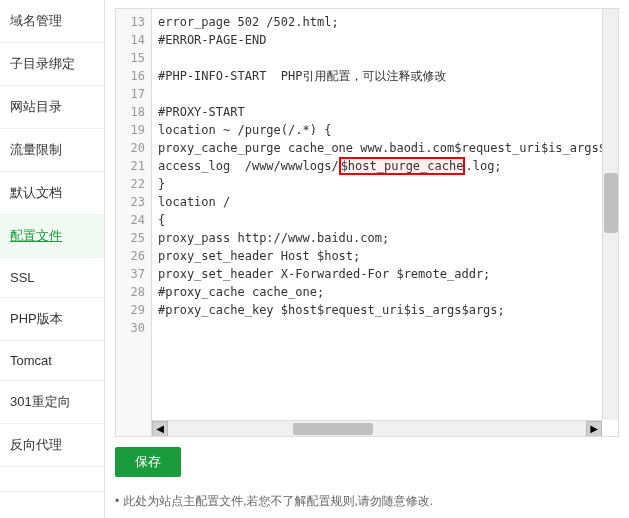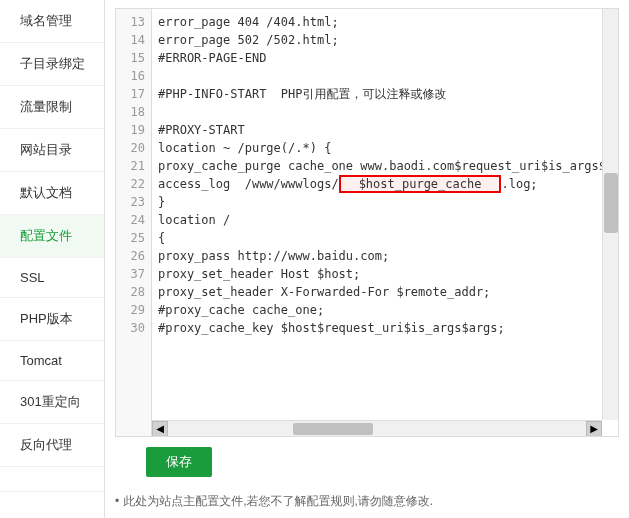--- a/index.html
+++ b/index.html
@@ -17,31 +17,32 @@
     .sidebar {
       width: 105px;
       background: #fff;
       border-right: 1px solid #e0e0e0;
       display: flex;
       flex-direction: column;
       height: 100%;
     }
 
     .sidebar-item {
-      padding: 12px 20px;
+      padding: 12px 10px;
       color: #333;
       cursor: pointer;
       border-bottom: 1px solid #f0f0f0;
       font-size: 13px;
       white-space: nowrap;
     }
 
     .sidebar-item.active {
       color: #1a9b3c;
       background: #f0faf2;
+      text-decoration: underline;
     }
 
     
     .main-content {
       flex: 1;
       background: #fff;
       display: flex;
       flex-direction: column;
       height: 100%;
       overflow: hidden;
@@ -95,21 +96,21 @@
     }
 
     .code-line.empty {
       color: transparent;
     }
 
     .highlight-box {
       background: #fff0f0;
       border: 2px solid #e00;
       display: inline;
-      padding: 0 18px;
+      padding: 0 0;
     }
 
     
     .scroll-area {
       position: absolute;
       right: 0;
       top: 0;
       bottom: 16px;
       width: 16px;
       background: #f0f0f0;
@@ -177,21 +178,20 @@
 
     .save-button {
       background: #1a9b3c;
       color: #fff;
       border: none;
       padding: 6px 20px;
       font-size: 13px;
       cursor: pointer;
       border-radius: 2px;
       font-family: "Microsoft YaHei", Arial, sans-serif;
-      margin-left: 31px;
     }
 
     
     .notice {
       padding: 6px 10px 8px 10px;
       color: #666;
       font-size: 12px;
       display: flex;
       align-items: flex-start;
       gap: 4px;
@@ -206,24 +206,24 @@
 <body>
 
 <div class="sidebar">
   <div class="sidebar-item">
     <span>域名管理</span>
   </div>
   <div class="sidebar-item">
     <span>子目录绑定</span>
   </div>
   <div class="sidebar-item">
+    <span>网站目录</span>
+  </div>
+  <div class="sidebar-item">
     <span>流量限制</span>
-  </div>
-  <div class="sidebar-item">
-    <span>网站目录</span>
   </div>
   <div class="sidebar-item">
     <span>默认文档</span>
   </div>
   <div class="sidebar-item active">
     <span>配置文件</span>
   </div>
   <div class="sidebar-item">
     <span>SSL</span>
   </div>
@@ -263,21 +263,20 @@
       <div class="line-number">24</div>
       <div class="line-number">25</div>
       <div class="line-number">26</div>
       <div class="line-number">37</div>
       <div class="line-number">28</div>
       <div class="line-number">29</div>
       <div class="line-number">30</div>
     </div>
 
     <div class="code-content">
-      <div class="code-line">    error_page 404 /404.html;</div>
       <div class="code-line">    error_page 502 /502.html;</div>
       <div class="code-line">    #ERROR-PAGE-END</div>
       <div class="code-line empty">&nbsp;</div>
       <div class="code-line">    #PHP-INFO-START&nbsp; PHP引用配置，可以注释或修改</div>
       <div class="code-line empty">&nbsp;</div>
       <div class="code-line">    #PROXY-START</div>
       <div class="code-line">    location ~ /purge(/<span>.*</span>) {</div>
       <div class="code-line">        proxy_cache_purge cache_one www.baodi.com$request_uri$is_args$args;</div>
       <div class="code-line">        access_log&nbsp; /www/wwwlogs/<span class="highlight-box">$host_purge_cache</span>.log;</div>
       <div class="code-line">    }</div>

